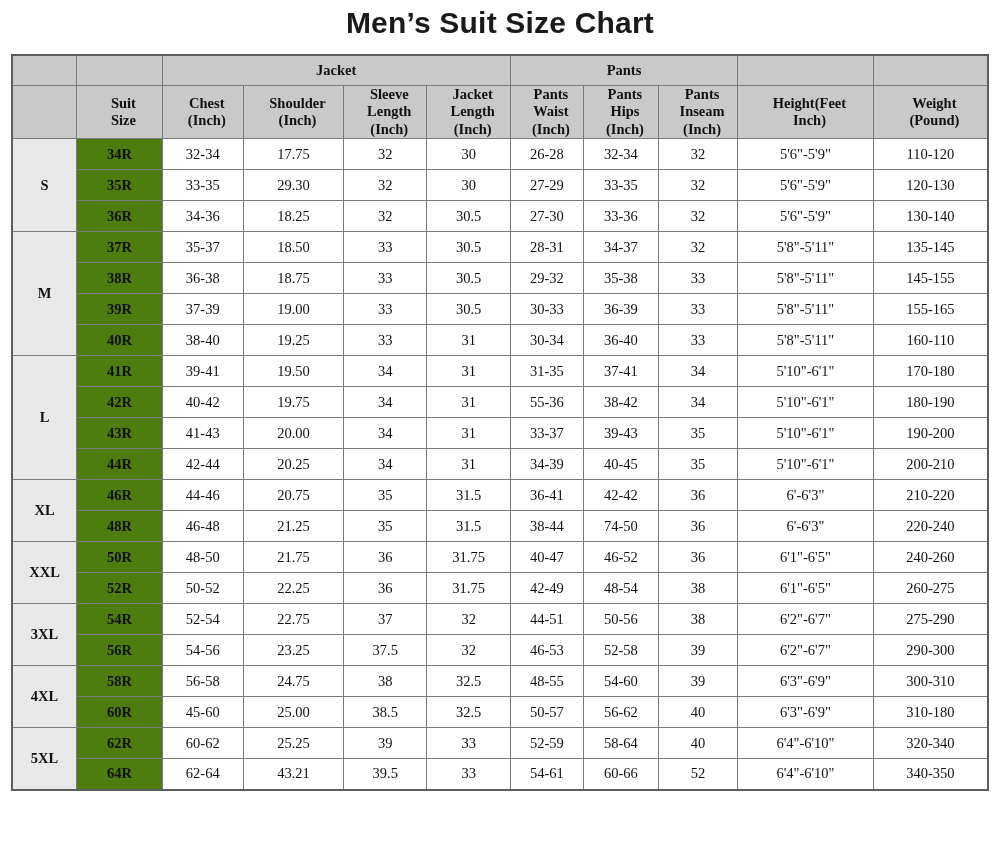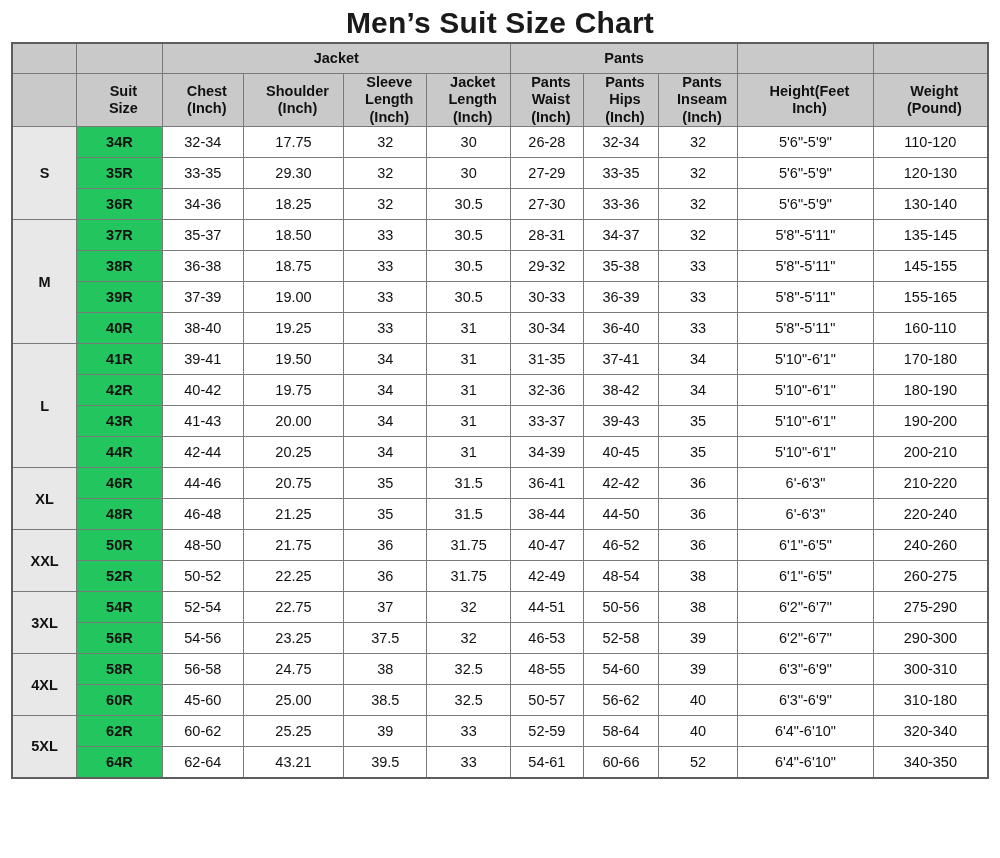--- a/index.html
+++ b/index.html
@@ -16,28 +16,29 @@
     background: #ffffff;
     overflow: hidden;
   }
   #title {
     text-align: center;
     font-size: 30px;
     font-weight: bold;
     color: #1a1a1a;
     letter-spacing: 0.2px;
     padding-top: 4px;
-    padding-bottom: 0;
+    padding-bottom: 12px;
     line-height: 1.25;
   }
   table#chart {
     border-collapse: collapse;
     width: 978px;
     margin: 0 auto;
     table-layout: fixed;
+    font-family: Liberation Serif, serif;
   }
   table#chart td, table#chart th {
     border: 1px solid #7a7a7a;
     font-size: 14.5px;
     color: #111111;
     text-align: center;
     vertical-align: middle;
     padding: 0;
     height: 31px;
   }
@@ -78,21 +79,21 @@
   }
 
   
   td.group-cell {
     background: #e8e8e8;
     font-weight: bold;
     font-size: 15px;
   }
   
   td.size-cell {
-    background: #22c55e;
+    background: #4d7c0f;
     font-weight: bold;
     text-align: left;
     padding-left: 10px;
     font-size: 14.5px;
   }
   td.data-cell {
     background: #ffffff;
     font-size: 14.5px;
   }
   
@@ -282,21 +283,21 @@
           <td class="data-cell">34</td>
           <td class="data-cell">5'10"-6'1"</td>
           <td class="data-cell">170-180</td>
         </tr>
         <tr>
           <td class="size-cell">42R</td>
           <td class="data-cell">40-42</td>
           <td class="data-cell">19.75</td>
           <td class="data-cell">34</td>
           <td class="data-cell">31</td>
-          <td class="data-cell">32-36</td>
+          <td class="data-cell">55-36</td>
           <td class="data-cell">38-42</td>
           <td class="data-cell">34</td>
           <td class="data-cell">5'10"-6'1"</td>
           <td class="data-cell">180-190</td>
         </tr>
         <tr>
           <td class="size-cell">43R</td>
           <td class="data-cell">41-43</td>
           <td class="data-cell">20.00</td>
           <td class="data-cell">34</td>
@@ -332,21 +333,21 @@
           <td class="data-cell">6'-6'3"</td>
           <td class="data-cell">210-220</td>
         </tr>
         <tr>
           <td class="size-cell">48R</td>
           <td class="data-cell">46-48</td>
           <td class="data-cell">21.25</td>
           <td class="data-cell">35</td>
           <td class="data-cell">31.5</td>
           <td class="data-cell">38-44</td>
-          <td class="data-cell">44-50</td>
+          <td class="data-cell">74-50</td>
           <td class="data-cell">36</td>
           <td class="data-cell">6'-6'3"</td>
           <td class="data-cell">220-240</td>
         </tr>
         <tr class="group-start">
           <td class="group-cell" rowspan="2">XXL</td>
           <td class="size-cell">50R</td>
           <td class="data-cell">48-50</td>
           <td class="data-cell">21.75</td>
           <td class="data-cell">36</td>

